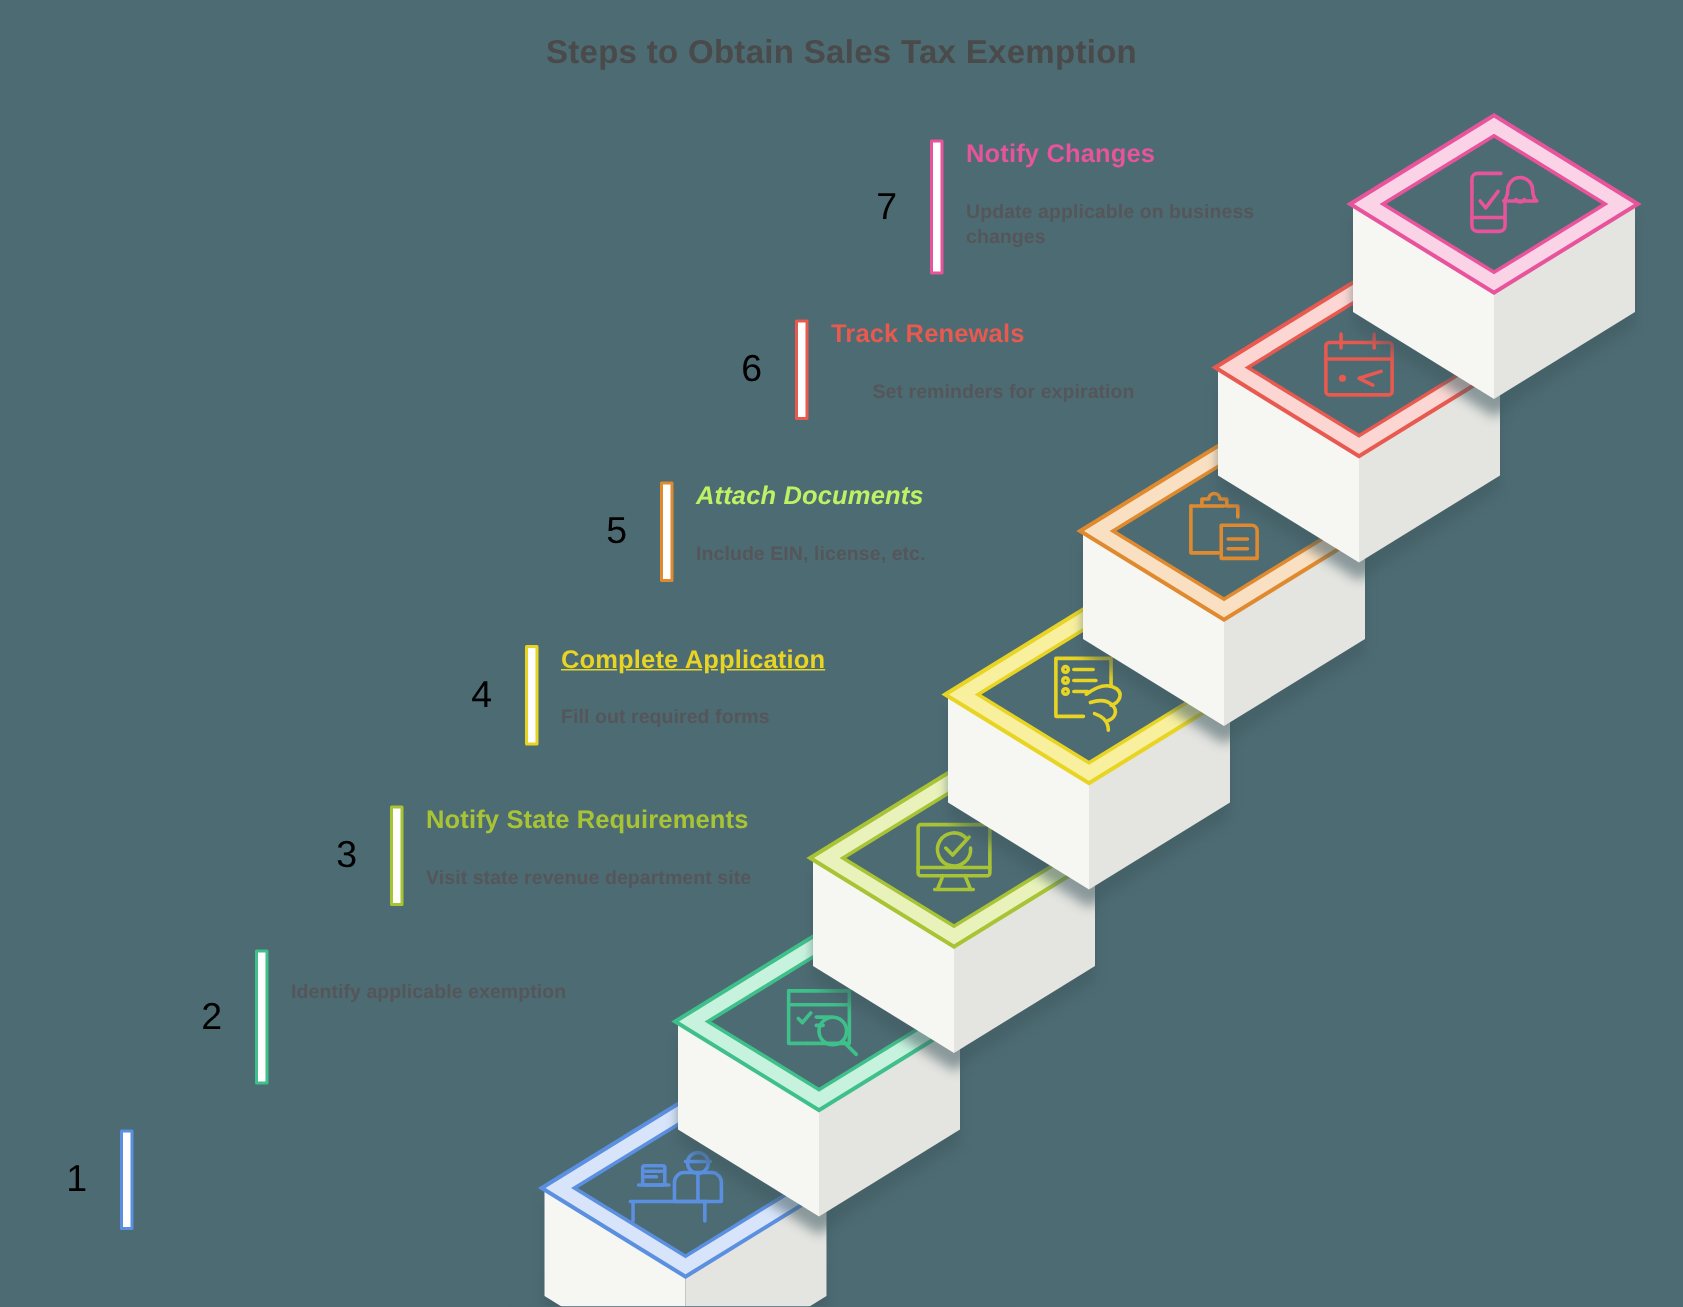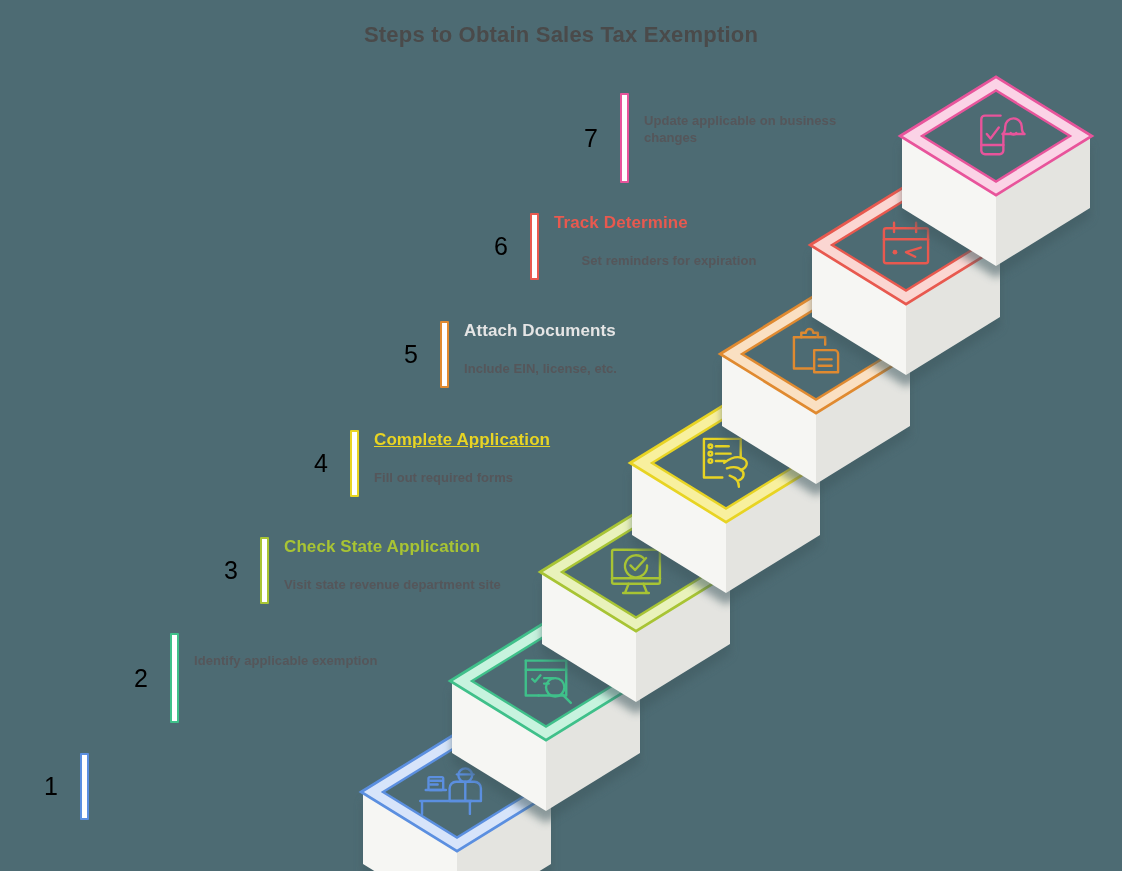--- a/index.html
+++ b/index.html
@@ -225,42 +225,43 @@
         </g>
       </g>
   </svg>
 
   <div class="step-text" style="left:562px; top:93px; height:90px;">
     <div class="step-num">7</div>
     <div class="bar-wrap">
         <div class="bar" style="border-color:#e8549b;"></div>
       </div>
     <div class="step-body">
+      <div class="step-label" style="color:#e8549b;">Notify Changes</div>
       <div class="step-desc" style="width:225px;">Update applicable on business changes</div>
     </div>
   </div>
 
   <div class="step-text" style="left:472px; top:213px; height:67px;">
     <div class="step-num">6</div>
     <div class="bar-wrap">
         <div class="bar" style="border-color:#e8594f;"></div>
       </div>
     <div class="step-body">
-      <div class="step-label" style="color:#e8594f;">Track Determine</div>
+      <div class="step-label" style="color:#e8594f;">Track Renewals</div>
       <div class="step-desc" style="width:230px;text-align:center;">Set reminders for expiration</div>
     </div>
   </div>
 
   <div class="step-text" style="left:382px; top:321px; height:67px;">
     <div class="step-num">5</div>
     <div class="bar-wrap">
         <div class="bar" style="border-color:#e08a30;"></div>
       </div>
     <div class="step-body">
-      <div class="step-label" style="color:#e5e5e5;">Attach Documents</div>
+      <div class="step-label" style="color:#bef264;font-style:italic;">Attach Documents</div>
       <div class="step-desc" style="width:200px;">Include EIN, license, etc.</div>
     </div>
   </div>
 
   <div class="step-text" style="left:292px; top:430px; height:67px;">
     <div class="step-num">4</div>
     <div class="bar-wrap">
         <div class="bar" style="border-color:#e8d423;"></div>
       </div>
     <div class="step-body">
@@ -268,21 +269,21 @@
       <div class="step-desc" style="width:200px;">Fill out required forms</div>
     </div>
   </div>
 
   <div class="step-text" style="left:202px; top:537px; height:67px;">
     <div class="step-num">3</div>
     <div class="bar-wrap">
         <div class="bar" style="border-color:#a8c434;"></div>
       </div>
     <div class="step-body">
-      <div class="step-label" style="color:#a8c434;">Check State Application</div>
+      <div class="step-label" style="color:#a8c434;">Notify State Requirements</div>
       <div class="step-desc" style="width:250px;">Visit state revenue department site</div>
     </div>
   </div>
 
   <div class="step-text" style="left:112px; top:633px; height:90px;">
     <div class="step-num">2</div>
     <div class="bar-wrap">
         <div class="bar" style="border-color:#3fc08a;"></div>
       </div>
     <div class="step-body">

